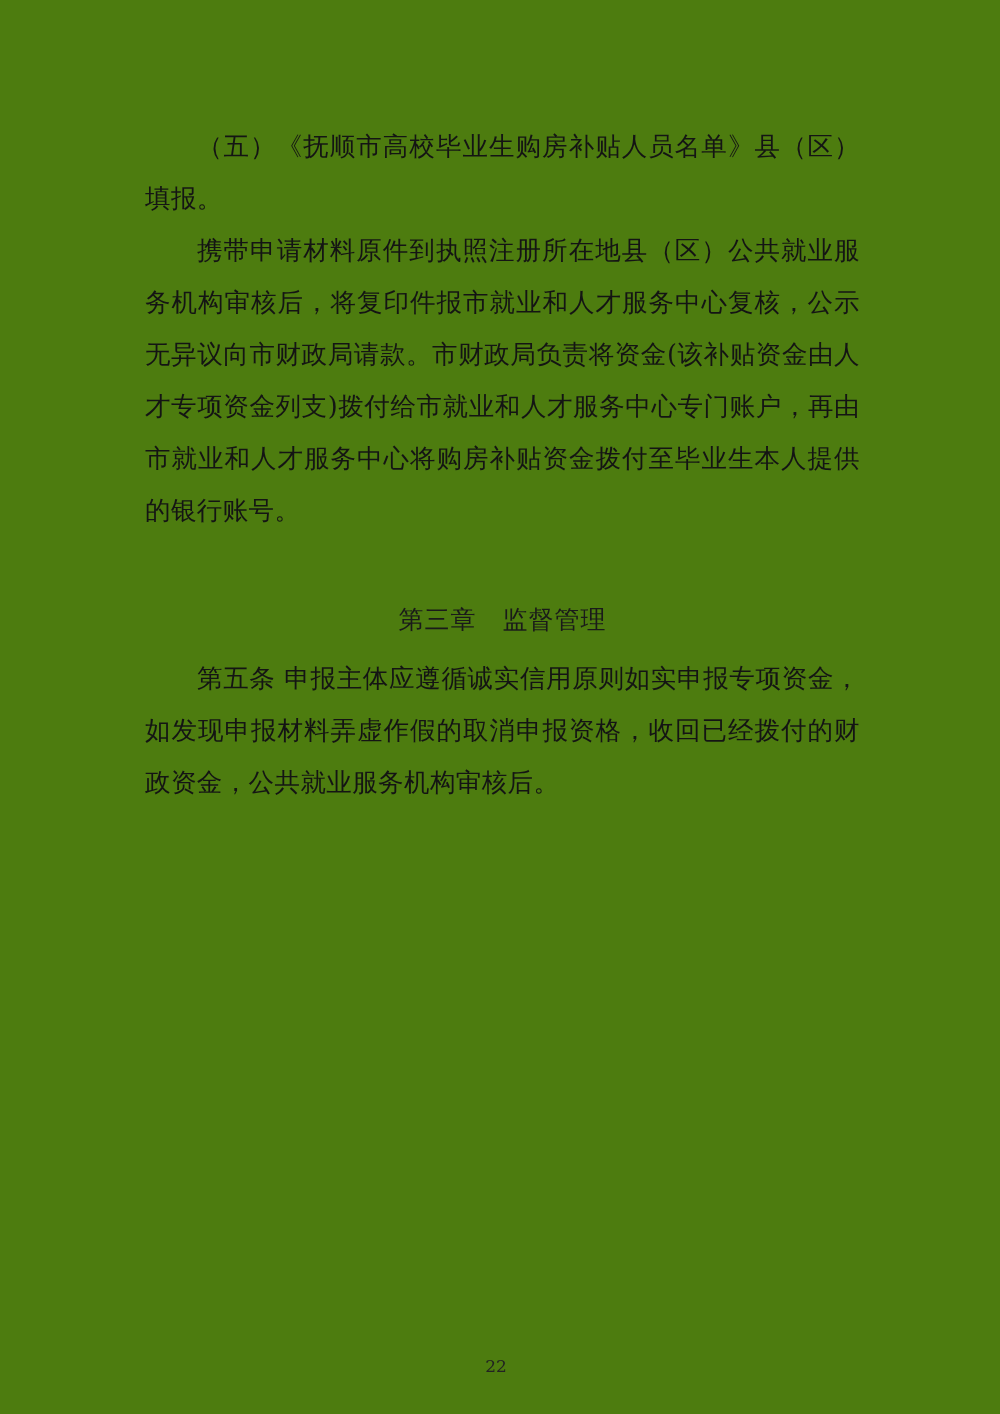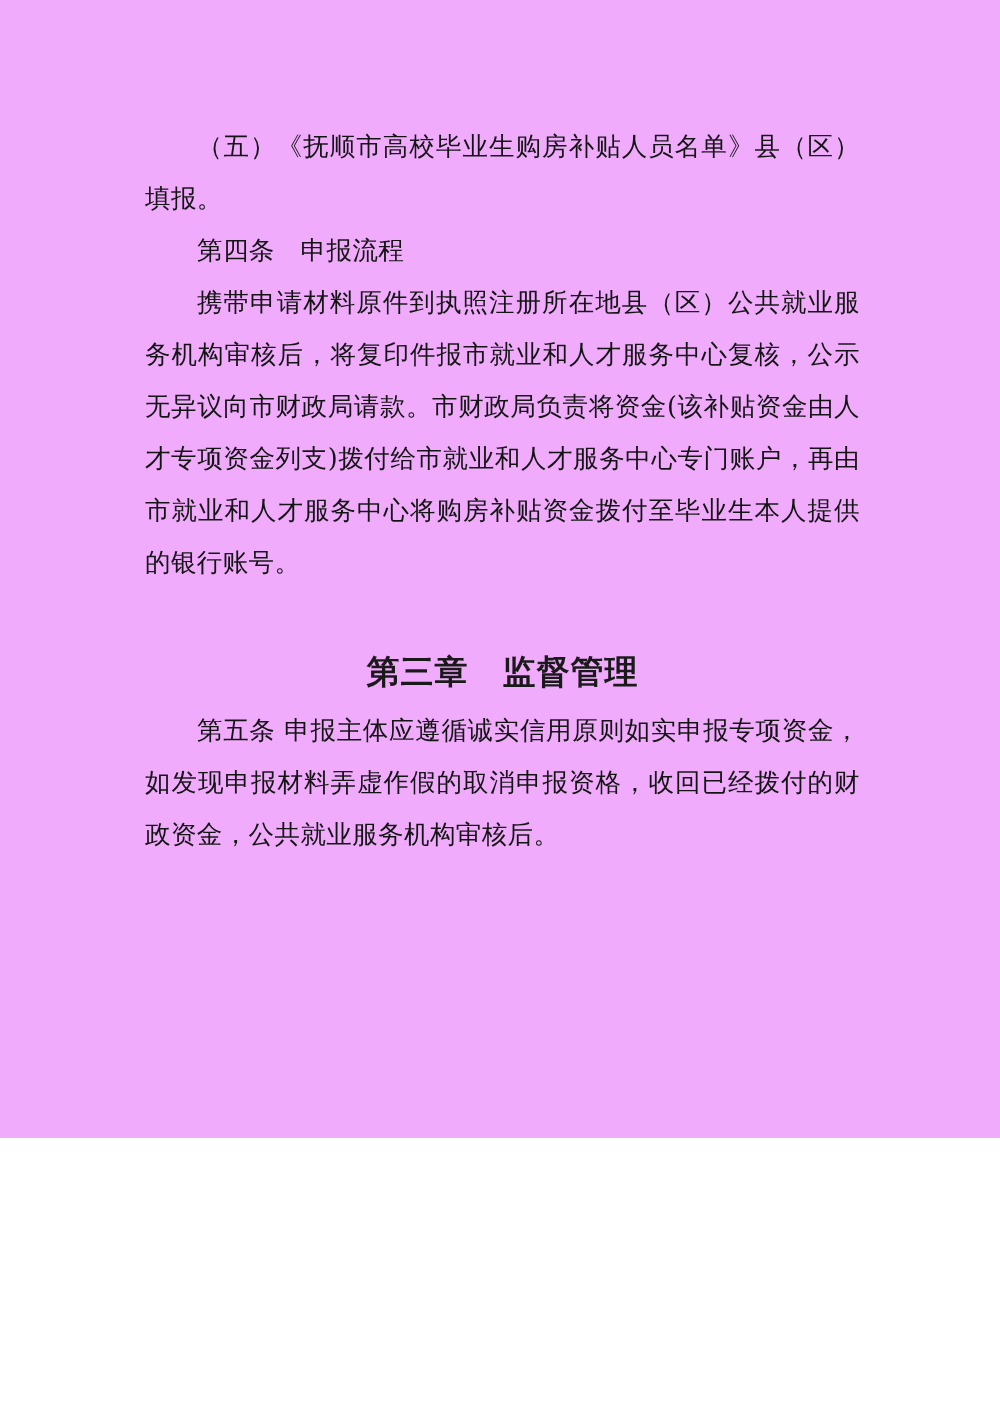--- a/index.html
+++ b/index.html
@@ -4,22 +4,22 @@
 <title>document-page</title>
 <style>
   html, body {
     margin: 0;
     padding: 0;
     background: #ffffff;
   }
   .page {
     position: relative;
     width: 1000px;
-    height: 1138px;
-    background: #f0abfc;
+    height: 1414px;
+    background: #4d7c0f;
     box-sizing: border-box;
     overflow: hidden;
     font-family: "DejaVu Serif", "Liberation Serif", serif;
     color: #1a1a1a;
   }
   .content {
     position: absolute;
     left: 145px;
     top: 120px;
     width: 715px;
@@ -34,22 +34,22 @@
     color: #141414;
   }
   .indent {
     text-indent: 52px;
   }
   .para + .para {
     margin-top: 0;
   }
   .chapter-heading {
     font-family: "DejaVu Sans", "Liberation Sans", sans-serif;
-    font-size: 33px;
-    font-weight: bold;
+    font-size: 25px;
+    font-weight: normal;
     text-align: center;
     letter-spacing: 1px;
     margin: 0;
     line-height: 52px;
   }
   .spacer-before-heading {
     height: 58px;
   }
   .spacer-after-heading {
     height: 6px;
@@ -69,21 +69,20 @@
   }
 </style>
 </head>
 <body>
 
 <div class="page">
   <div class="content">
 
     <p class="para indent">（五）《抚顺市高校毕业生购房补贴人员名单》县（区）填报。</p>
 
-    <p class="para indent">第四条　申报流程</p>
 
     <p class="para indent tight">携带申请材料原件到执照注册所在地县（区）公共就业服务机构审核后，将复印件报市就业和人才服务中心复核，公示无异议向市财政局请款。市财政局负责将资金(该补贴资金由人才专项资金列支)拨付给市就业和人才服务中心专门账户，再由市就业和人才服务中心将购房补贴资金拨付至毕业生本人提供的银行账号。</p>
 
     <div class="spacer-before-heading"></div>
 
     <h2 class="chapter-heading">第三章　监督管理</h2>
 
     <div class="spacer-after-heading"></div>
 
     <p class="para indent tight">第五条  申报主体应遵循诚实信用原则如实申报专项资金，如发现申报材料弄虚作假的取消申报资格，收回已经拨付的财政资金，公共就业服务机构审核后。</p>

